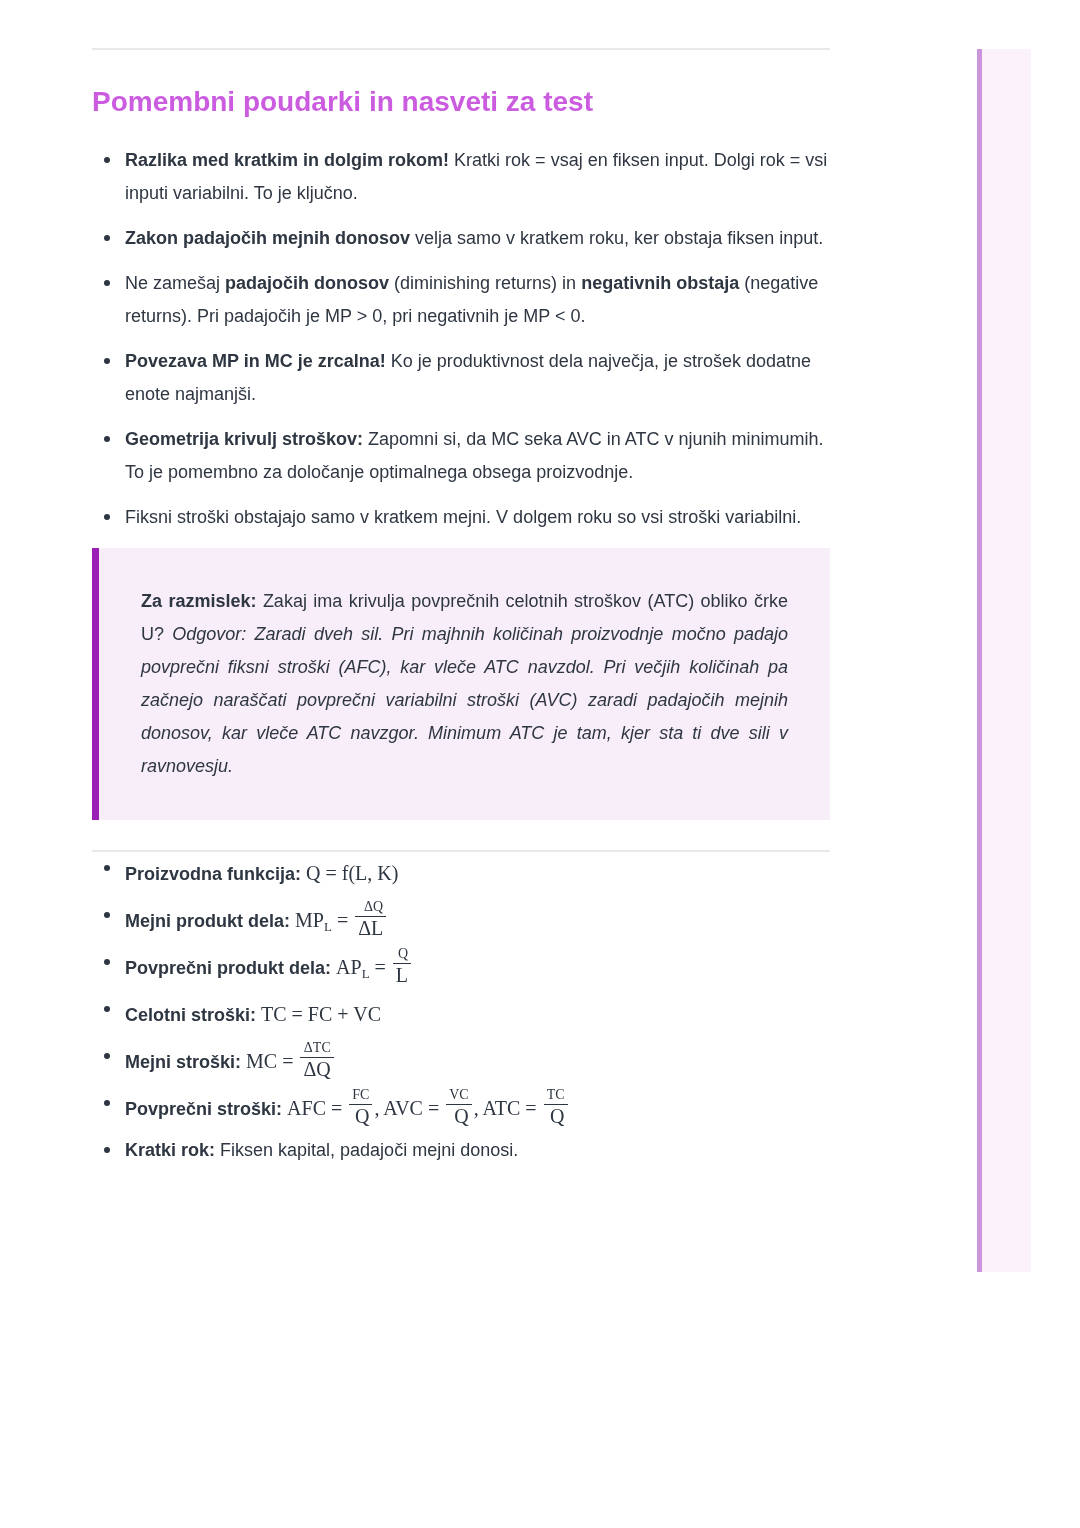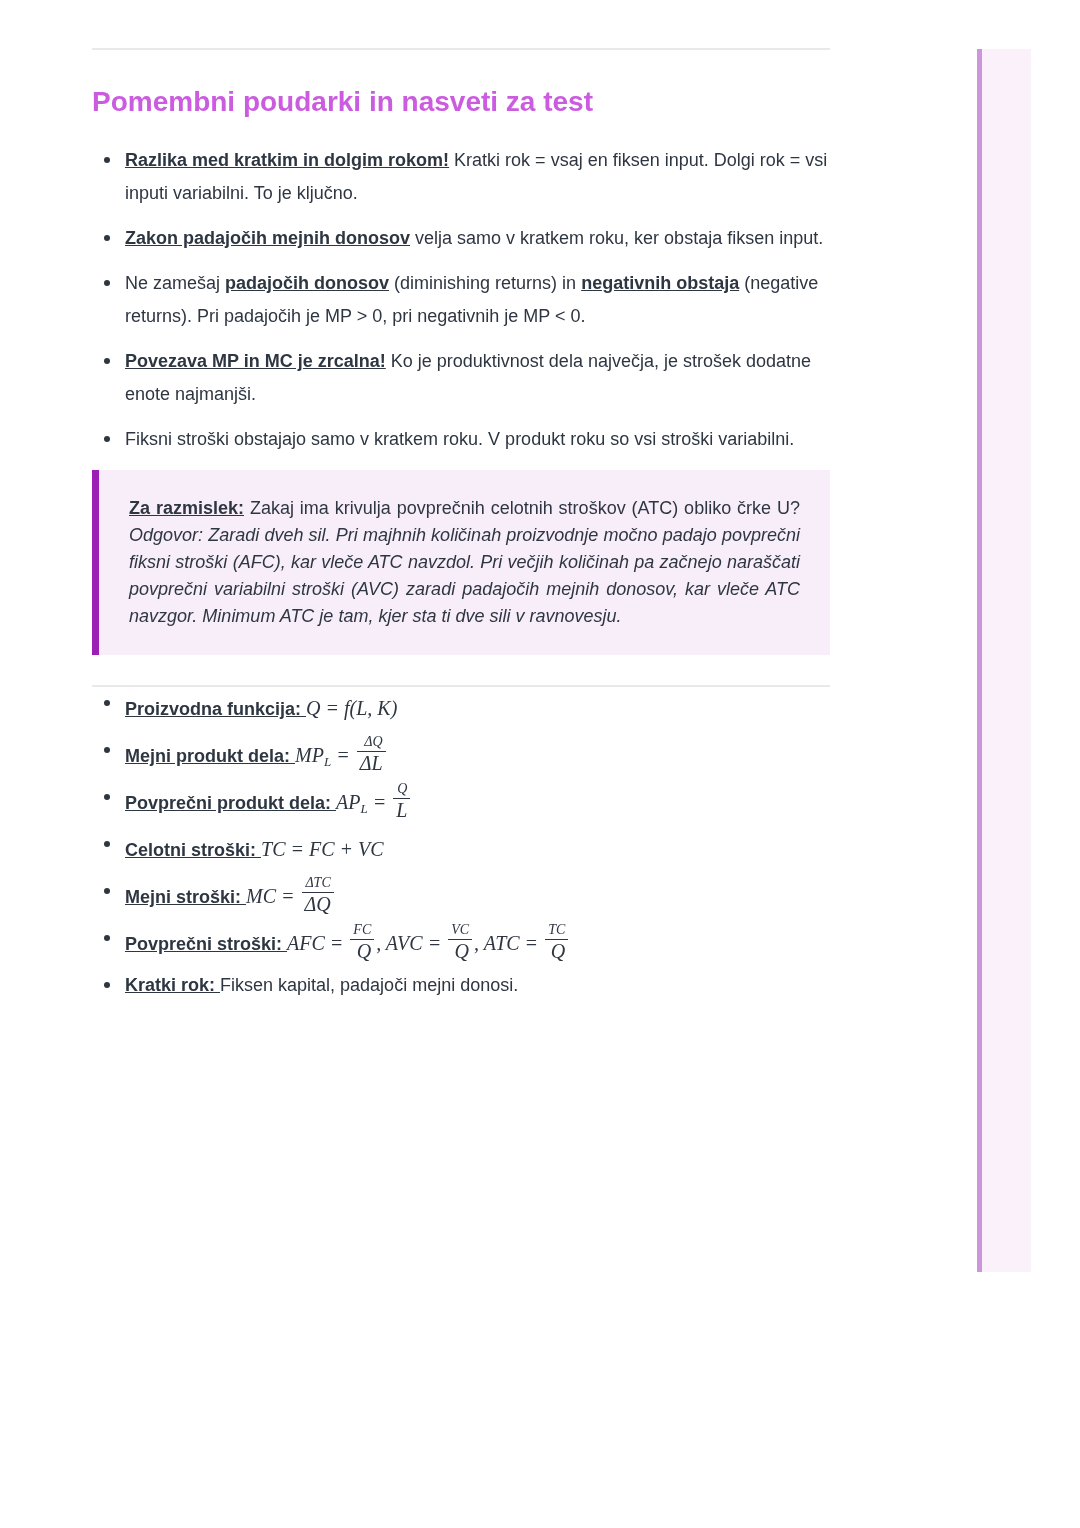--- a/index.html
+++ b/index.html
@@ -17,25 +17,25 @@
   body{font-family:"Liberation Sans", sans-serif; color:var(--body);}
   .page{position:relative;width:1080px;height:1272px;background:#ffffff;overflow:hidden;}
   .content{position:absolute;left:92px;top:0;width:738px;}
   .divider{border:0;height:2px;background:var(--divider);margin:48px 0 0 0;}
   .divider-2{margin-top:30px;}
   .section-title{font-size:28px;font-weight:700;color:var(--accent);margin:36px 0 26px 0;}
   .bullet-list{list-style:none;margin:0;padding:0;}
   .bullet-list li{position:relative;padding-left:33px;margin:0 0 12px 0;font-size:18px;line-height:33px;}
   .bullet-list li::before{content:"";position:absolute;left:12px;top:13px;width:6px;height:6px;border-radius:50%;background:var(--body);}
   .bullet-list li.formula{line-height:42px;margin-bottom:4px;}
-  .seg-bold{font-weight:700;text-decoration:underline;}
+  .seg-bold{font-weight:700;}
   .seg-italic{font-style:italic;}
   .callout{margin-top:14px;border-left:7px solid var(--callout-border);background:var(--callout-bg);padding:25px 30px;}
-  .callout-text{margin:0;font-size:18px;line-height:27px;text-align:justify;}
-  .math{font-family:"Liberation Serif", serif;font-style:italic;font-size:20px;}
+  .callout-text{margin:12px;font-size:18px;line-height:33px;text-align:justify;}
+  .math{font-family:"Liberation Serif", serif;font-size:20px;}
   .math sub{font-size:13px;line-height:0;vertical-align:-4px;}
   .frac{display:inline-block;vertical-align:middle;text-align:right;line-height:1.05;margin:0 2px;transform:translateY(-3px);}
   .frac .num{display:block;font-size:14px;padding:0 3px 1px;border-bottom:1.5px solid currentColor;}
   .frac .den{display:block;font-size:20px;padding:1px 3px 0;}
   .side-strip{position:absolute;left:977px;top:49px;width:54px;height:1429px;box-sizing:border-box;background:var(--strip-fill);border-left:5px solid var(--strip-line);}
   .footer{position:absolute;top:1428px;right:70px;font-size:14px;color:var(--footer);z-index:2;}
 </style>
 </head>
 <body>
 
@@ -44,21 +44,22 @@
 
     <hr class="divider">
 
     <section>
       <h2 class="section-title">Pomembni poudarki in nasveti za test</h2>
       <ul class="bullet-list">
           <li><span class="seg-bold">Razlika med kratkim in dolgim rokom!</span><span class="seg-text"> Kratki rok = vsaj en fiksen input. Dolgi rok = vsi inputi variabilni. To je ključno.</span></li>
           <li><span class="seg-bold">Zakon padajočih mejnih donosov</span><span class="seg-text"> velja samo v kratkem roku, ker obstaja fiksen input.</span></li>
           <li><span class="seg-text">Ne zamešaj </span><span class="seg-bold">padajočih donosov</span><span class="seg-text"> (diminishing returns) in </span><span class="seg-bold">negativnih obstaja</span><span class="seg-text"> (negative returns). Pri padajočih je MP &gt; 0, pri negativnih je MP &lt; 0.</span></li>
           <li><span class="seg-bold">Povezava MP in MC je zrcalna!</span><span class="seg-text"> Ko je produktivnost dela največja, je strošek dodatne enote najmanjši.</span></li>
-          <li><span class="seg-text">Fiksni stroški obstajajo samo v kratkem roku. V produkt roku so vsi stroški variabilni.</span></li>
+          <li><span class="seg-bold">Geometrija krivulj stroškov:</span><span class="seg-text"> Zapomni si, da MC seka AVC in ATC v njunih minimumih. To je pomembno za določanje optimalnega obsega proizvodnje.</span></li>
+          <li><span class="seg-text">Fiksni stroški obstajajo samo v kratkem mejni. V dolgem roku so vsi stroški variabilni.</span></li>
         </ul>
     </section>
 
     <aside class="callout">
       <p class="callout-text"><span class="seg-bold">Za razmislek:</span><span class="seg-text"> Zakaj ima krivulja povprečnih celotnih stroškov (ATC) obliko črke U? </span><span class="seg-italic">Odgovor: Zaradi dveh sil. Pri majhnih količinah proizvodnje močno padajo povprečni fiksni stroški (AFC), kar vleče ATC navzdol. Pri večjih količinah pa začnejo naraščati povprečni variabilni stroški (AVC) zaradi padajočih mejnih donosov, kar vleče ATC navzgor. Minimum ATC je tam, kjer sta ti dve sili v ravnovesju.</span></p>
     </aside>
 
     <hr class="divider divider-2">
 
     <section>

